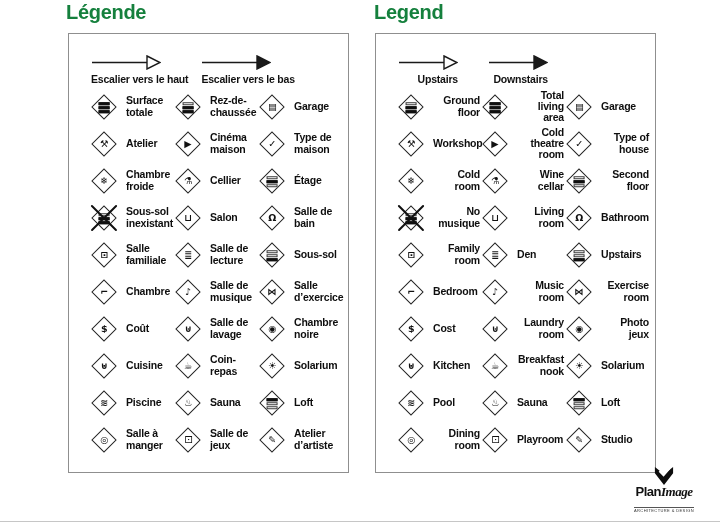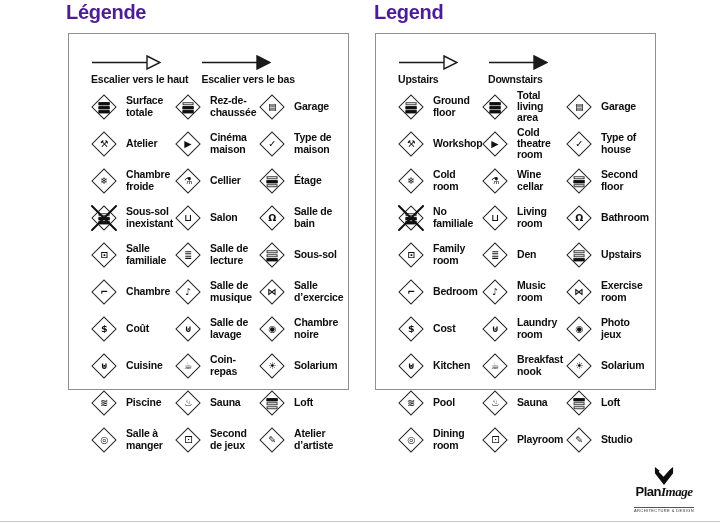--- a/index.html
+++ b/index.html
@@ -3,31 +3,31 @@
 <meta charset="utf-8">
 <style>
   * { margin:0; padding:0; box-sizing:border-box; }
   html,body { width:720px; height:523px; }
   body {
     position:relative; background:#ffffff; overflow:hidden;
     font-family:"Liberation Sans", sans-serif; color:#111;
   }
   .page-title {
     position:absolute; top:1px;
-    font-size:20px; font-weight:800; letter-spacing:-0.3px; color:#4c1d95;
+    font-size:20px; font-weight:800; letter-spacing:-0.3px; color:#15803d;
   }
   #title-fr { left:66px; }
   #title-en { left:374px; }
 
   .panel {
-    position:absolute; top:33px; width:281px; height:357px;
+    position:absolute; top:33px; width:281px; height:440px;
     border:1px solid #8f8f8f; background:#fff;
   }
   #panel-fr { left:68px; }
-  #panel-en { left:375px; }
+  #panel-en { left:375px;text-align:right; }
 
   .arrows { position:absolute; top:21px; left:22px; display:flex; }
   #panel-fr .arrows { gap:13px; }
   #panel-en .arrows { gap:30px; }
   .arrow-group { display:flex; flex-direction:column; }
   .arrow-group svg { display:block; margin-bottom:3px; }
   .arrow-label { font-size:10.5px; font-weight:700; white-space:nowrap; letter-spacing:-0.2px; }
 
   .grid {
     position:absolute; top:54px; left:20px; right:16px;
@@ -345,21 +345,21 @@
           </span>
         </span>
         <span class="item-label">Salle à manger</span>
       </div>
       <div class="cell">
         <span class="icon-wrap">
           <span class="diamond">
             <span class="glyph">⚀</span>
           </span>
         </span>
-        <span class="item-label">Second de jeux</span>
+        <span class="item-label">Salle de jeux</span>
       </div>
       <div class="cell">
         <span class="icon-wrap">
           <span class="diamond">
             <span class="glyph">✎</span>
           </span>
         </span>
         <span class="item-label">Atelier d’artiste</span>
       </div>
     </div>
@@ -472,21 +472,21 @@
           <span class="diamond">
             <span class="stack">
               <span class="bar"></span>
               <span class="bar on"></span>
               <span class="bar on"></span>
             </span>
           </span>
           <span class="cross a"></span>
           <span class="cross b"></span>
         </span>
-        <span class="item-label">No familiale</span>
+        <span class="item-label">No musique</span>
       </div>
       <div class="cell">
         <span class="icon-wrap">
           <span class="diamond">
             <span class="glyph">⊔</span>
           </span>
         </span>
         <span class="item-label">Living room</span>
       </div>
       <div class="cell">

